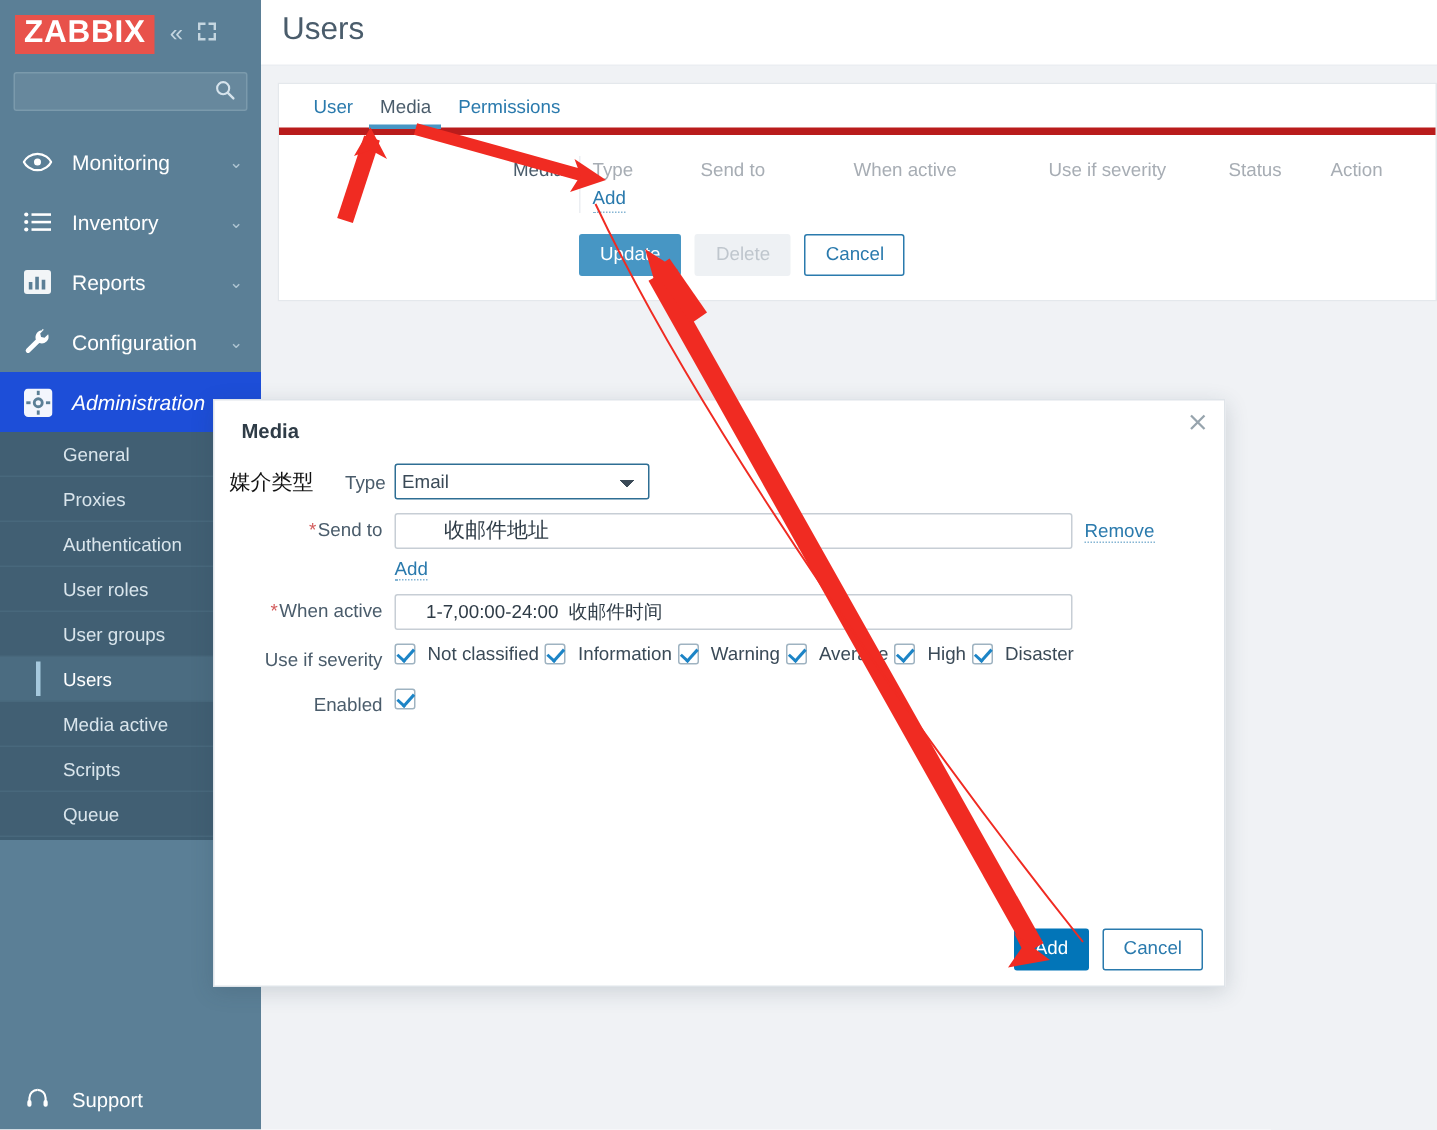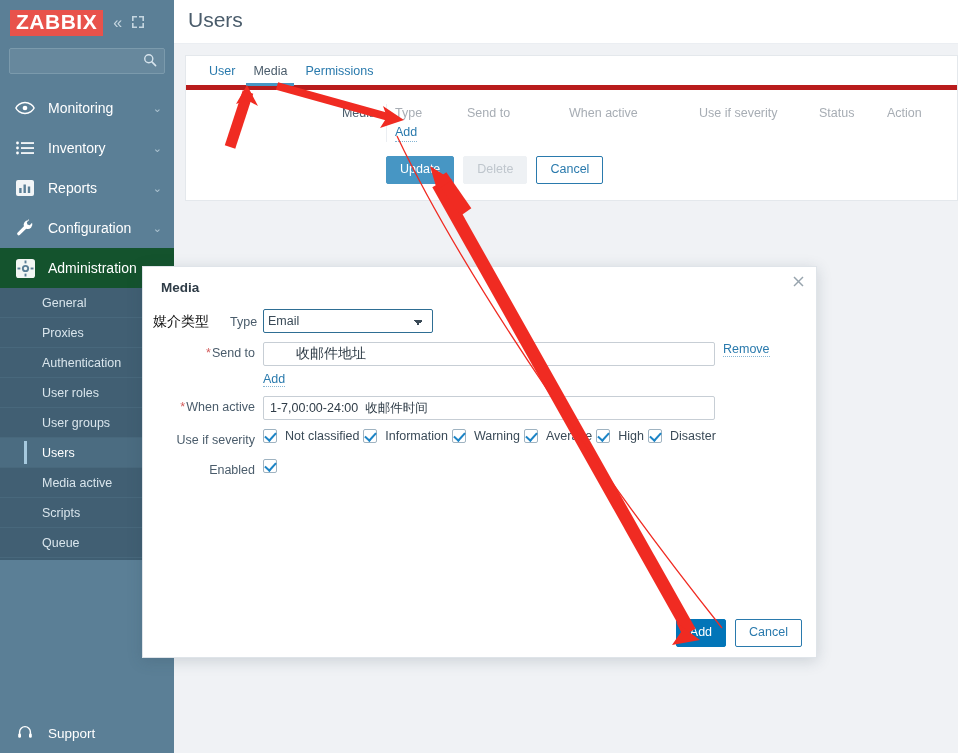--- a/index.html
+++ b/index.html
@@ -52,21 +52,21 @@
     cursor:pointer; color:#ffffff; font-size:14px;
   }
   .nav-item .nav-ico {
     width:22px; height:22px; margin-right:12px; display:flex;
     align-items:center; justify-content:center; flex:0 0 22px;
   }
   .nav-item .nav-label { flex:1 1 auto; }
   .nav-item .chev {
     color:#bcd0dc; font-size:11px; opacity:.85;
   }
-  .nav-item.active { background:#14532d; }
+  .nav-item.active { background:#1d4ed8;font-style:italic; }
 
   #submenu { background:#3f5e72; padding:0 0 2px 0; }
   .sub-item {
     height:30px; display:flex; align-items:center;
     padding-left:42px; font-size:12.5px; color:#d9e5ec; cursor:pointer;
     border-bottom:1px solid #48687c; position:relative;
     background:#415f73;
   }
   .sub-item.selected { color:#ffffff; background:#4b6c81; }
   .sub-item.selected::before {
@@ -164,37 +164,37 @@
   }
   #modal-body { padding:6px 18px 0 10px; }
 
   .frow { display:flex; align-items:flex-start; margin-bottom:9px; }
   .flabel {
     width:110px; flex:0 0 110px; text-align:right; padding:4px 8px 0 0;
     font-size:12.5px; color:#4a5c6b; white-space:nowrap;
   }
   .flabel .req { color:#d35c5c; margin-right:1px; }
   .cn-label { font-size:14px; color:#111; margin-right:21px; }
-  .fctl { flex:1 1 auto; display:flex; align-items:flex-start; }
+  .fctl { flex:1 1 auto; display:flex; align-items:center; }
 
   select.zselect {
     width:170px; height:24px; border:1px solid #2e6e94; background:#ffffff;
     color:#3a4a57; font-size:12.5px; padding:1px 4px; border-radius:2px;
     font-family:"Liberation Sans","DejaVu Sans",sans-serif;
     -webkit-appearance:none; appearance:none;
     background-image:
       linear-gradient(45deg, transparent 50%, #3a4a57 50%),
       linear-gradient(135deg, #3a4a57 50%, transparent 50%);
     background-position: calc(100% - 14px) 10px, calc(100% - 9px) 10px;
     background-size: 5px 5px, 5px 5px;
     background-repeat:no-repeat;
   }
   input.ztext {
     height:24px; border:1px solid #c7ced5; background:#ffffff; border-radius:2px;
-    font-size:12.5px; color:#2f3c47; padding:2px 6px;
+    font-size:12.5px; color:#2f3c47; padding:2px 20px;
     font-family:"Liberation Sans","DejaVu Sans",sans-serif;
   }
   #sendto-input { width:452px; font-size:14px; padding-left:32px; }
   #whenactive-input { width:452px; font-size:12.5px; }
   .remove-link {
     margin-left:8px; font-size:12.5px; color:#2a7aad; cursor:pointer;
     border-bottom:1px dotted #85b5d3;
   }
   #sendto-add-link {
     margin-left:0; font-size:12.5px; color:#2a7aad; cursor:pointer;

